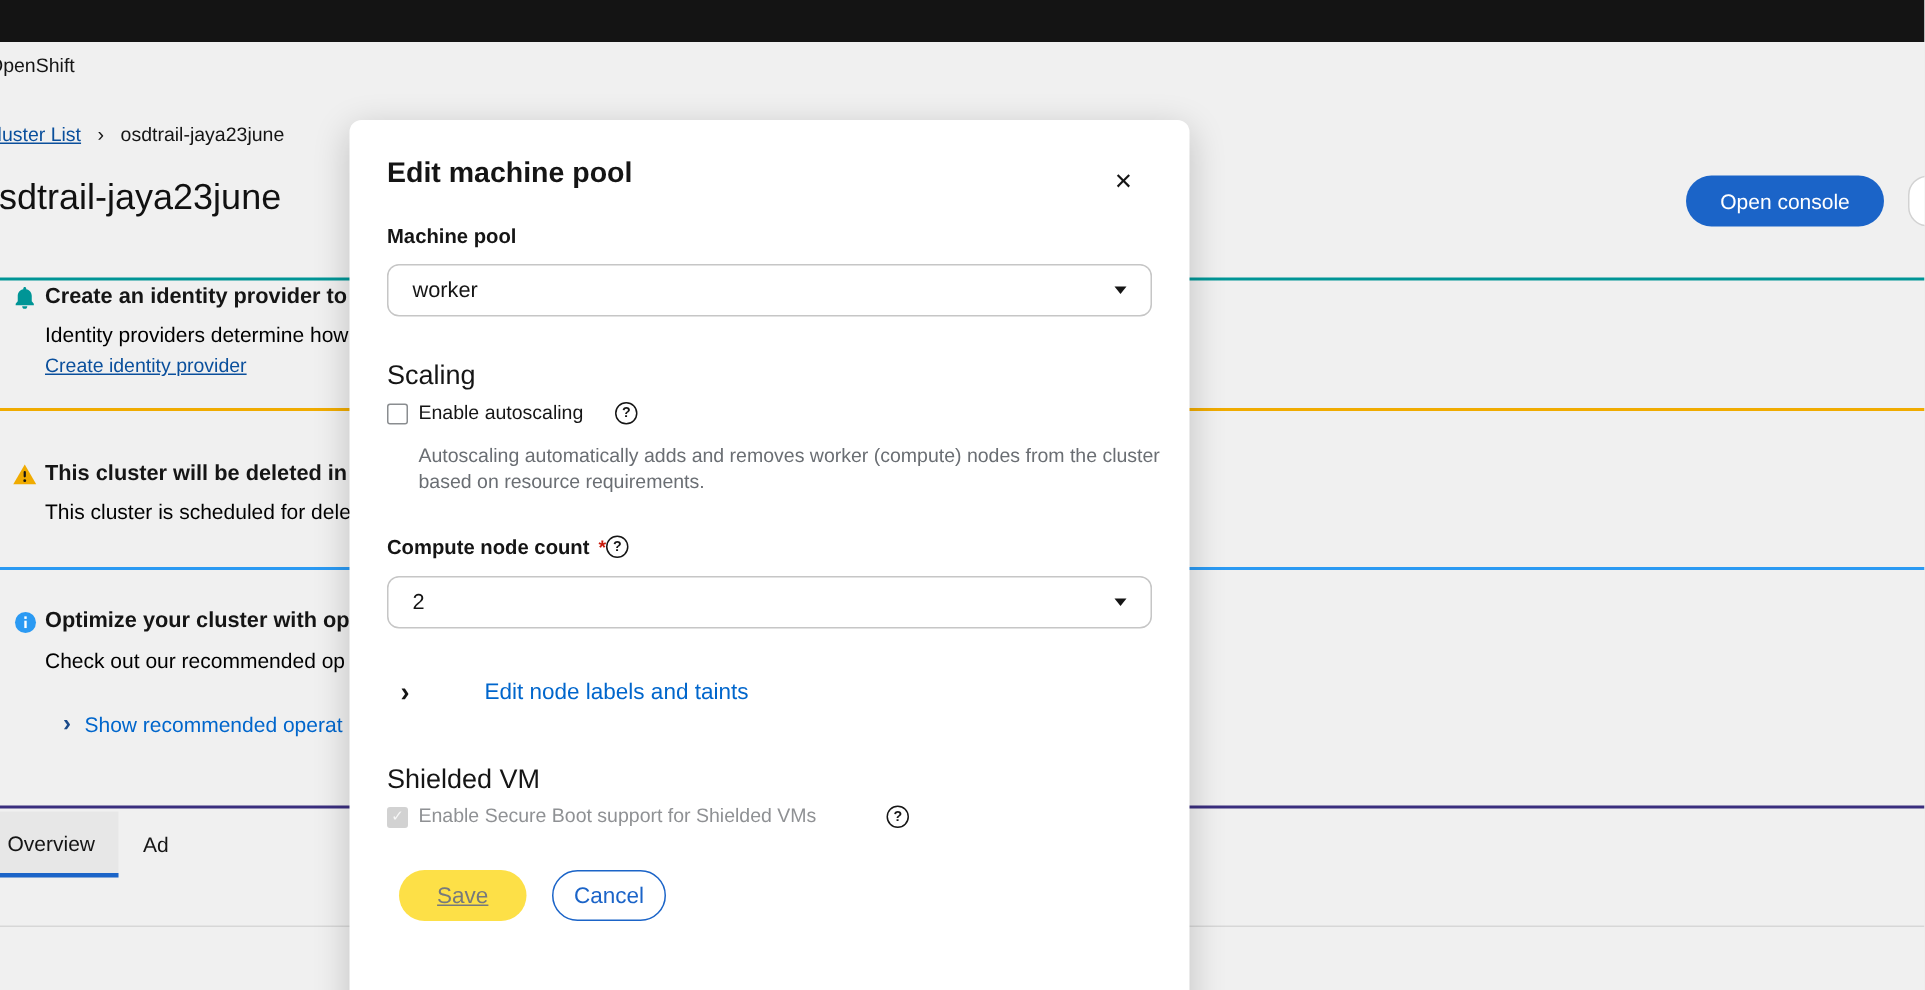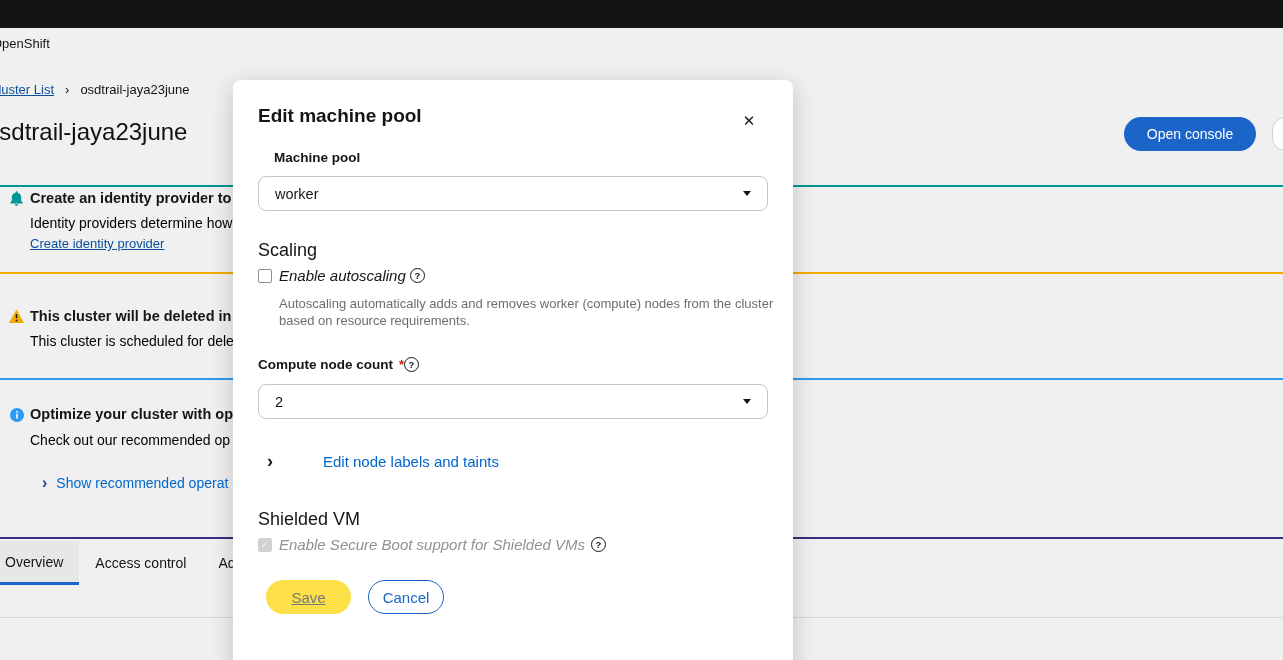--- a/index.html
+++ b/index.html
@@ -47,34 +47,34 @@
   .tabs { position:absolute; top:541px; left:-11px; height:44px; display:flex; }
   .tab { display:flex; align-items:center; padding:0 16px; font-size:14px; color:#151515; cursor:pointer; white-space:nowrap; }
   .tab.active { background:#e7e7e7; border-bottom:3px solid #1b64c8; }
 
   
   .modal { position:absolute; left:233px; top:80px; width:560px; height:644px; background:#fff; border-radius:8px;
     box-shadow:0 6px 24px rgba(0,0,0,0.20); z-index:10; }
   .m-title { position:absolute; left:25px; top:25px; font-size:19px; font-weight:600; color:#151515; }
   .m-close { position:absolute; left:503px; top:28px; width:26px; height:26px; border:none; background:transparent; font-size:15px;
     color:#151515; cursor:pointer; display:flex; align-items:center; justify-content:center; font-family:inherit; }
-  .m-label { position:absolute; left:25px; font-size:13.5px; font-weight:700; color:#151515;margin-left:16px; }
+  .m-label { position:absolute; left:25px; font-size:13.5px; font-weight:700; color:#151515; }
   .lab-pool { top:70px; }
   .m-select { position:absolute; left:25px; width:510px; height:35px; background:#fff; border:1px solid #c6c6c6; border-radius:8px;
     display:flex; align-items:center; justify-content:space-between; padding:0 16px; font-size:14.5px; color:#151515; cursor:pointer; }
   .sel-1 { top:96px; } .sel-2 { top:304px; }
   .caret-down { width:0; height:0; border-left:4.5px solid transparent; border-right:4.5px solid transparent; border-top:5.5px solid #151515; }
   .m-section { position:absolute; left:25px; font-size:18px; color:#151515; }
   .sec-scaling { top:160px; } .sec-shielded { top:429px; }
   .checkbox { position:absolute; left:25px; width:14px; height:14px; border:1px solid #8a8d90; border-radius:2px; background:#fff; cursor:pointer;
     display:flex; align-items:center; justify-content:center; }
   .cb-1 { top:189px; }
   .cb-2 { top:458px; background:#d2d2d2; border-color:#d2d2d2; cursor:default; }
   .cb-2 .check { font-size:10px; color:#f7f7f7; line-height:1; }
-  .cb-label { position:absolute; left:46px; font-size:15px; color:#151515; white-space:nowrap;font-style:italic; }
+  .cb-label { position:absolute; left:46px; font-size:13px; color:#151515; white-space:nowrap; }
   .cbl-1 { top:187px; }
   .cbl-2 { top:456px; color:#8f9194; }
   .qicon { position:absolute; width:15px; height:15px; border:1.2px solid #151515; border-radius:50%; display:flex; align-items:center;
     justify-content:center; font-size:9.5px; font-weight:700; color:#151515; cursor:pointer; background:#fff; }
   .q-1 { left:177px; top:188px; }
   .q-2 { left:171px; top:277px; }
   .q-3 { left:358px; top:457px; }
   .m-helptext { position:absolute; left:46px; top:215px; width:505px; font-size:13px; line-height:17px; color:#6a6e73; }
   .m-count-row { position:absolute; left:25px; top:277px; display:flex; align-items:flex-start; gap:6px; }
   .m-count-row .m-lab { font-size:13.5px; font-weight:700; color:#151515; }
@@ -139,21 +139,20 @@
   </span>
   <div class="a-title t3">Optimize your cluster with oper</div>
   <div class="a-body b3">Check out our recommended op</div>
   <div class="a3-expand">
     <span class="chev">›</span>
     <span class="lbl">Show recommended operat</span>
   </div>
 
   <div class="tabs">
     <div class="tab active">Overview</div>
-    <div class="tab">Access control</div>
     <div class="tab">Ad</div>
   </div>
 
   <div class="modal">
     <div class="m-title">Edit machine pool</div>
     <button class="m-close">✕</button>
 
     <div class="m-label lab-pool">Machine pool</div>
     <div class="m-select sel-1">
       <span>worker</span>

